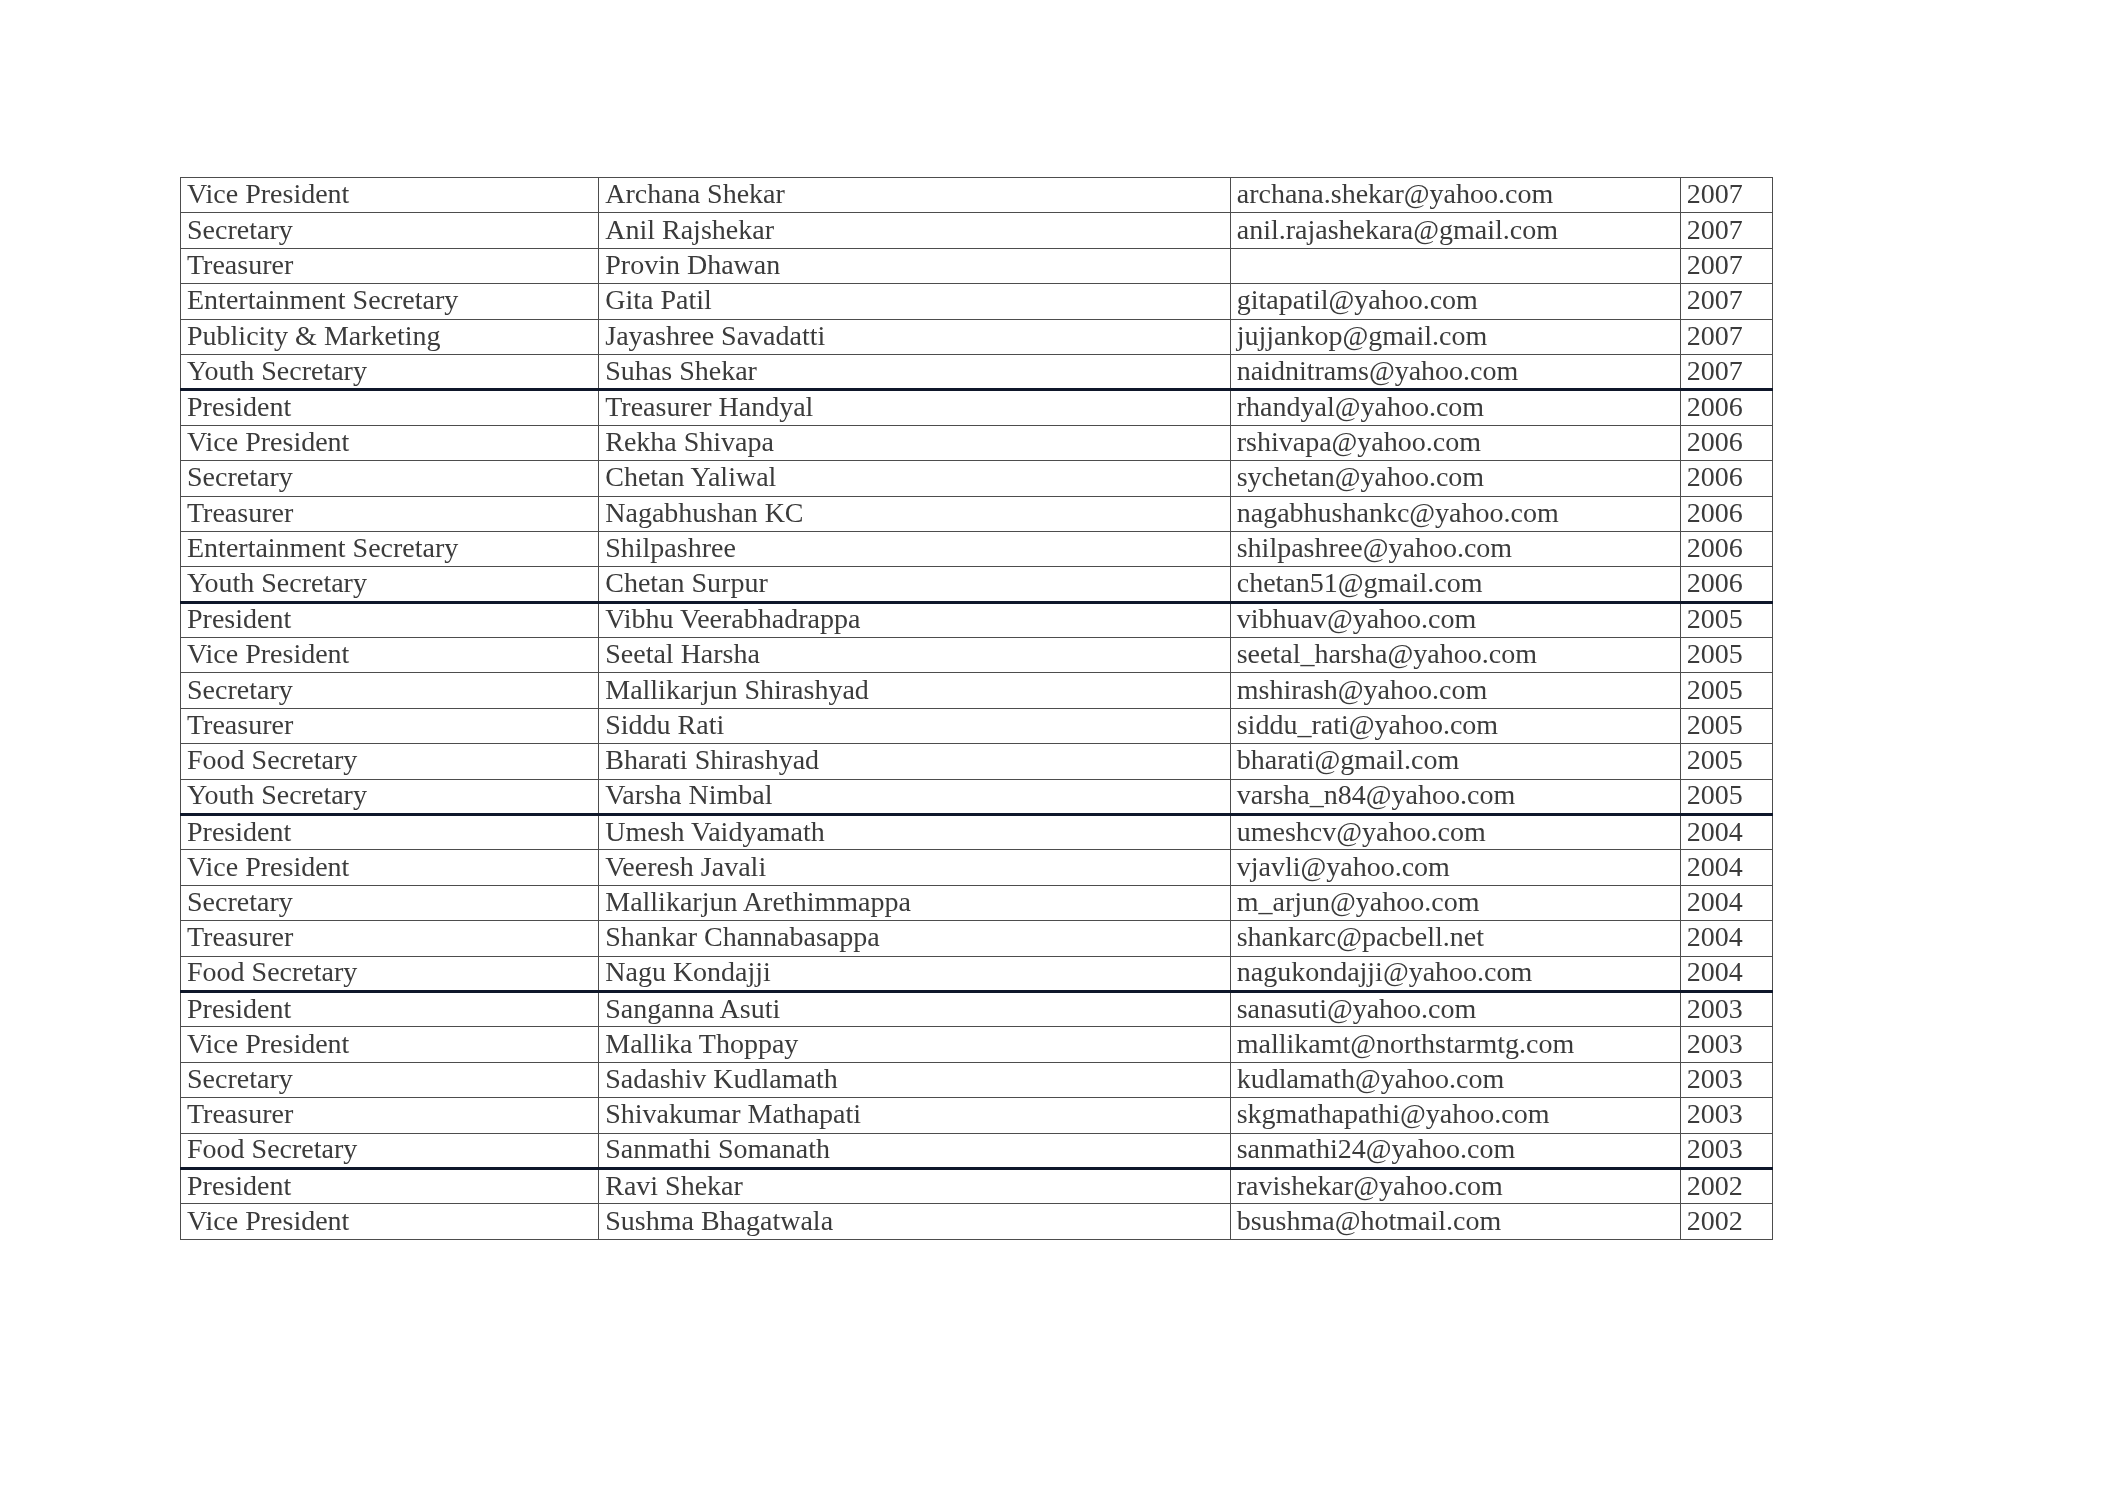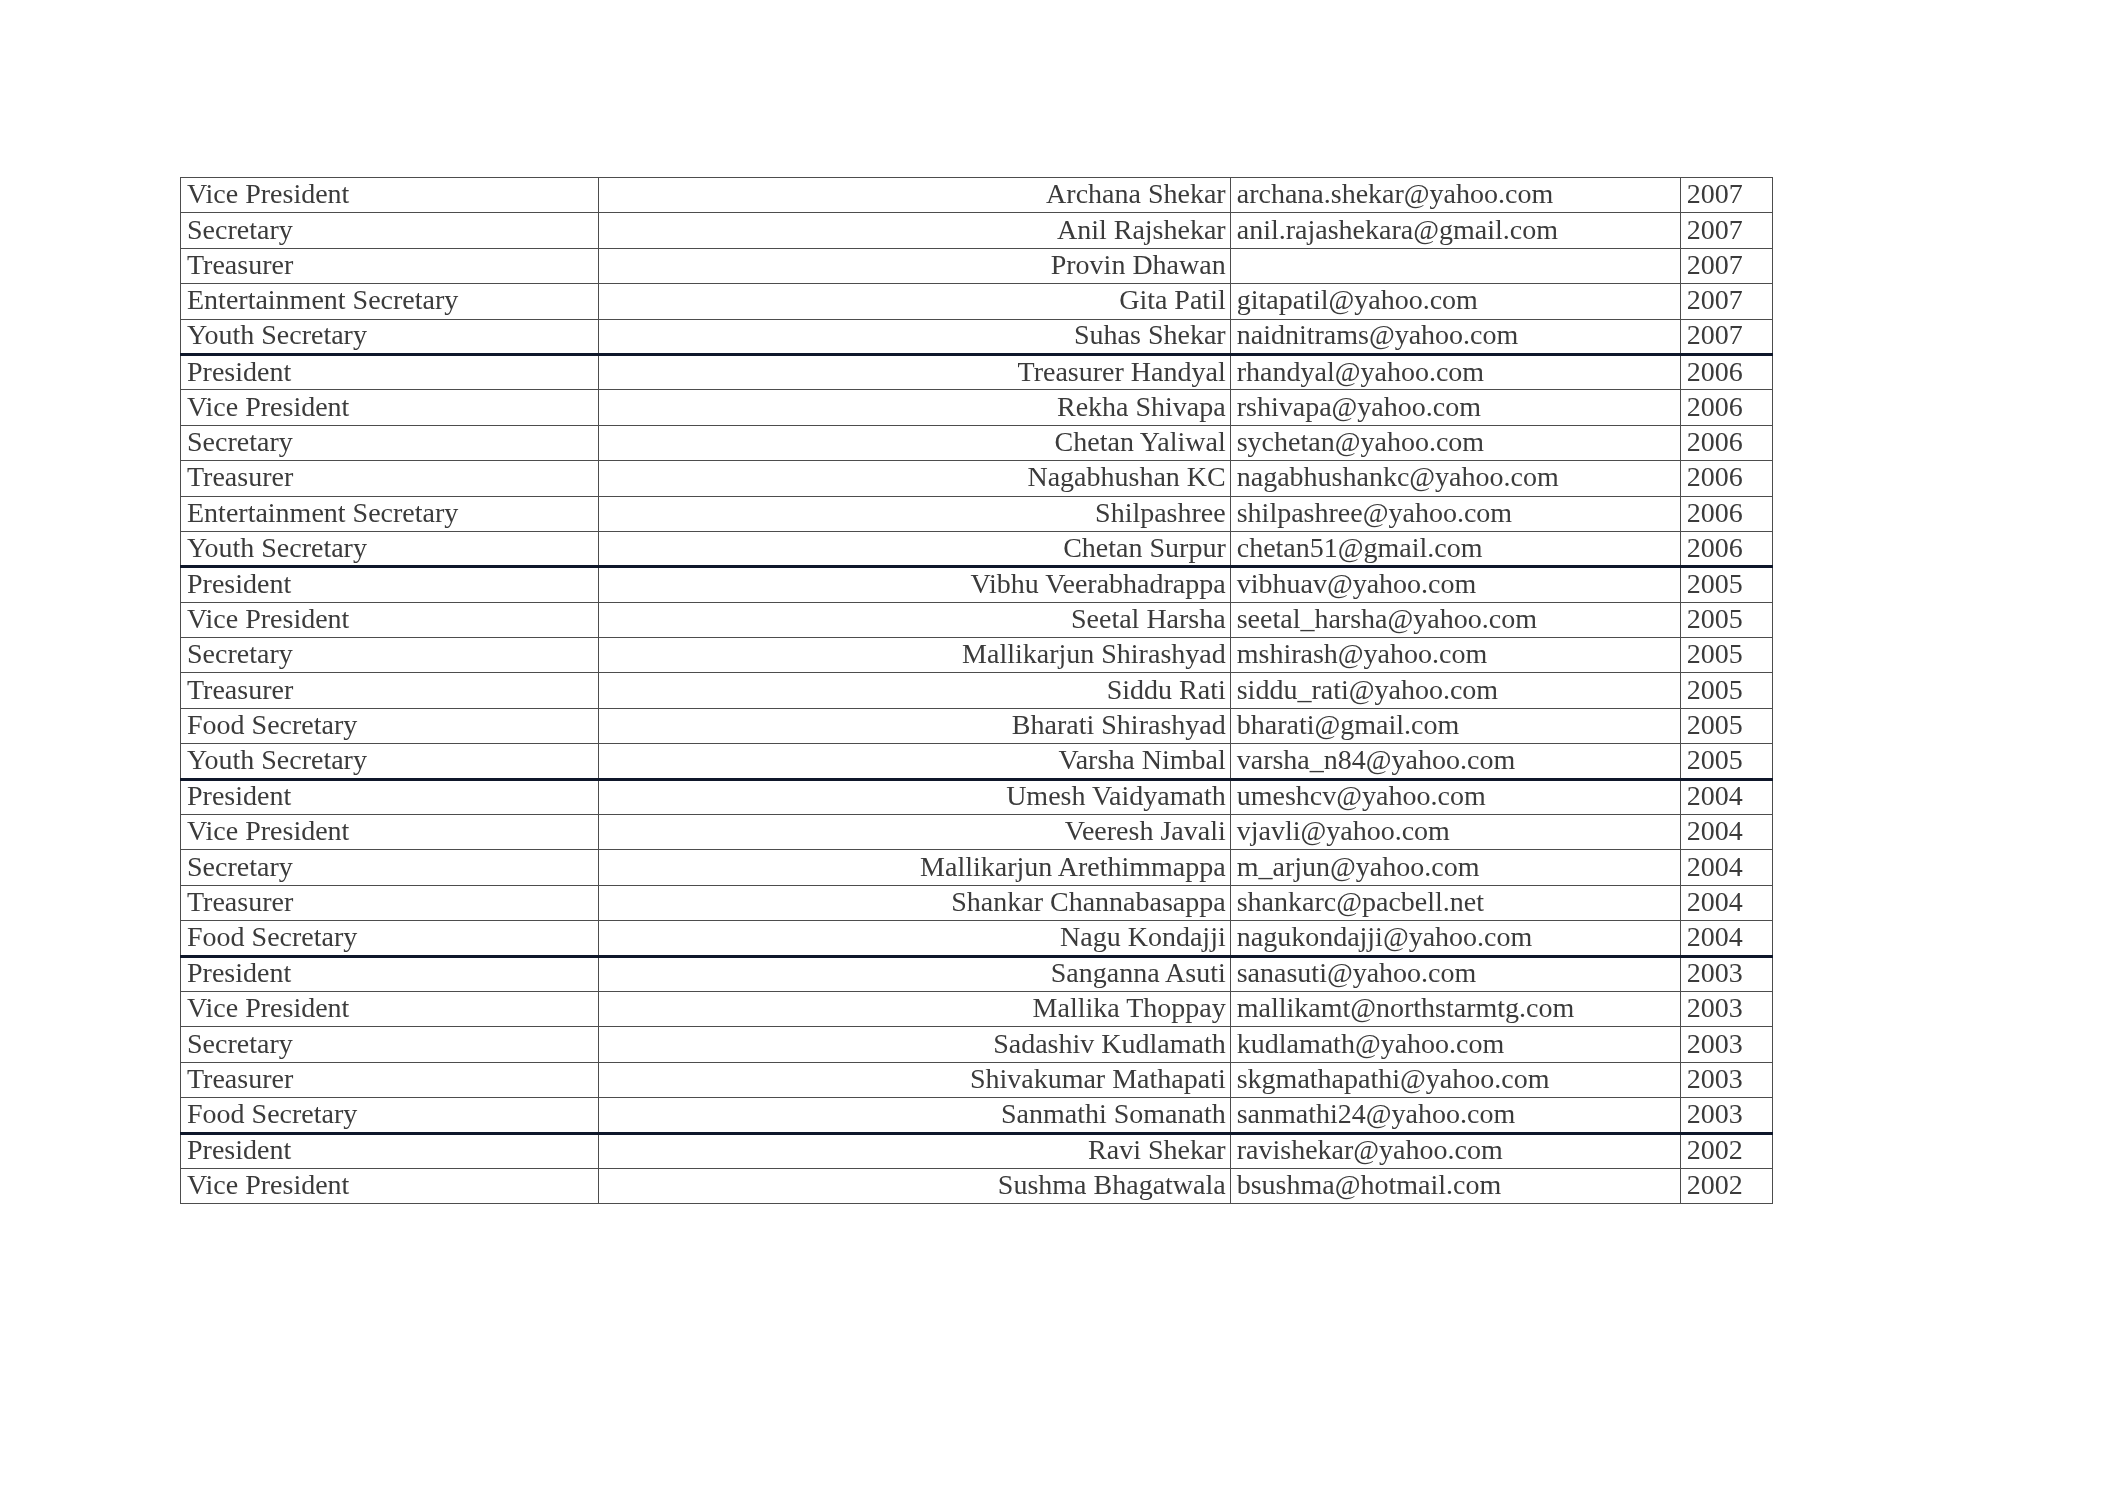--- a/index.html
+++ b/index.html
@@ -28,21 +28,21 @@
     line-height: 1;
     color: #3b3b3b;
     vertical-align: middle;
     white-space: nowrap;
     overflow: hidden;
   }
   table.officers-table tr.group-end td {
     border-bottom: 3px solid #0f172a;
   }
   .col-position { width: 408px; }
-  .col-name     { width: 616px; text-align: right; }
+  .col-name     { width: 616px; }
   .col-email    { width: 439px; }
   .col-year     { width: 90px;  }
 </style>
 </head>
 <body>
 
 <div class="page">
   <table class="officers-table">
     <colgroup>
       <col class="col-position">
@@ -68,20 +68,26 @@
           <td class="col-name">Provin Dhawan</td>
           <td class="col-email"></td>
           <td class="col-year">2007</td>
         </tr>
         <tr>
           <td class="col-position">Entertainment Secretary</td>
           <td class="col-name">Gita Patil</td>
           <td class="col-email">gitapatil@yahoo.com</td>
           <td class="col-year">2007</td>
         </tr>
+        <tr>
+          <td class="col-position">Publicity &amp; Marketing</td>
+          <td class="col-name">Jayashree Savadatti</td>
+          <td class="col-email">jujjankop@gmail.com</td>
+          <td class="col-year">2007</td>
+        </tr>
         <tr class="group-end">
           <td class="col-position">Youth Secretary</td>
           <td class="col-name">Suhas Shekar</td>
           <td class="col-email">naidnitrams@yahoo.com</td>
           <td class="col-year">2007</td>
         </tr>
         <tr>
           <td class="col-position">President</td>
           <td class="col-name">Treasurer Handyal</td>
           <td class="col-email">rhandyal@yahoo.com</td>

